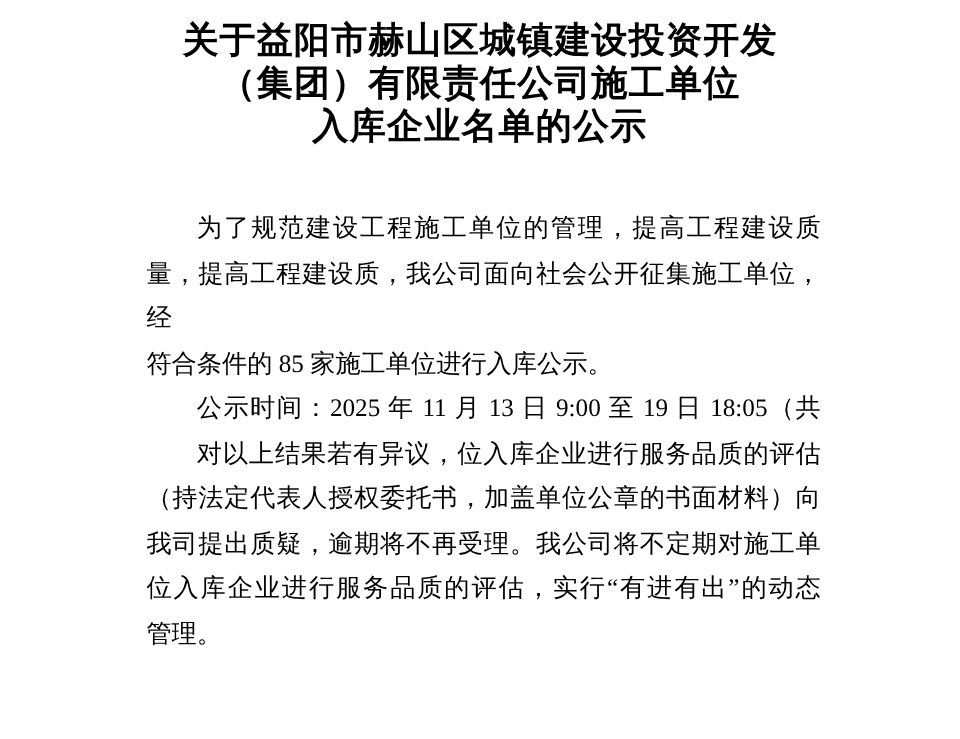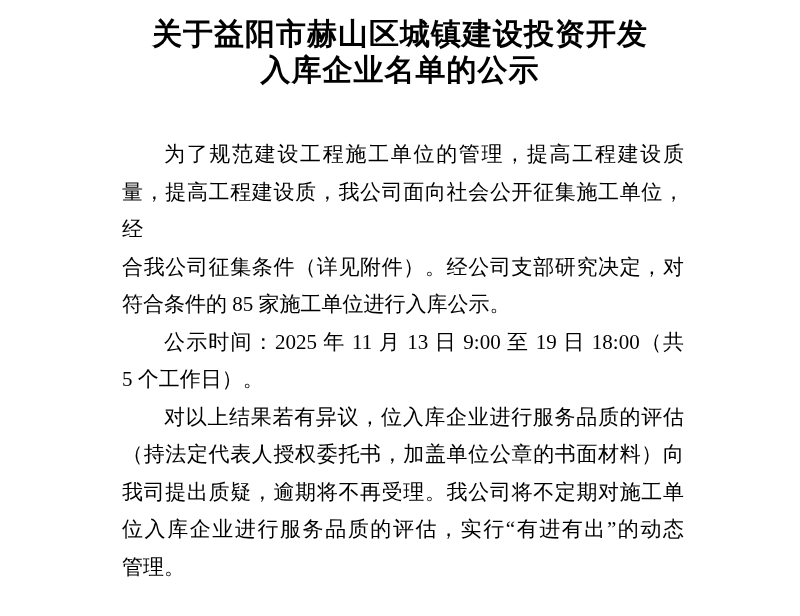--- a/index.html
+++ b/index.html
@@ -46,30 +46,29 @@
     text-indent: 2em;
   }
 </style>
 </head>
 <body>
 
 <div class="page">
 
   <div class="title">
     <div class="title-line">关于益阳市赫山区城镇建设投资开发</div>
+    <div class="title-line">（集团）有限责任公司施工单位</div>
     <div class="title-line">入库企业名单的公示</div>
   </div>
 
   <div class="doc-body">
     <div class="line indent">为了规范建设工程施工单位的管理，提高工程建设质</div>
     <div class="line">量，提高工程建设质，我公司面向社会公开征集施工单位，经</div>
-    <div class="line">合我公司征集条件（详见附件）。经公司支部研究决定，对</div>
     <div class="line para-end">符合条件的 85 家施工单位进行入库公示。</div>
-    <div class="line indent">公示时间：2025 年 11 月 13 日 9:00 至 19 日 18:00（共</div>
-    <div class="line para-end">5 个工作日）。</div>
+    <div class="line indent">公示时间：2025 年 11 月 13 日 9:00 至 19 日 18:05（共</div>
     <div class="line indent">对以上结果若有异议，位入库企业进行服务品质的评估</div>
     <div class="line">（持法定代表人授权委托书，加盖单位公章的书面材料）向</div>
     <div class="line">我司提出质疑，逾期将不再受理。我公司将不定期对施工单</div>
     <div class="line">位入库企业进行服务品质的评估，实行“有进有出”的动态</div>
     <div class="line para-end">管理。</div>
   </div>
 
 </div>
 
 </body></html>

